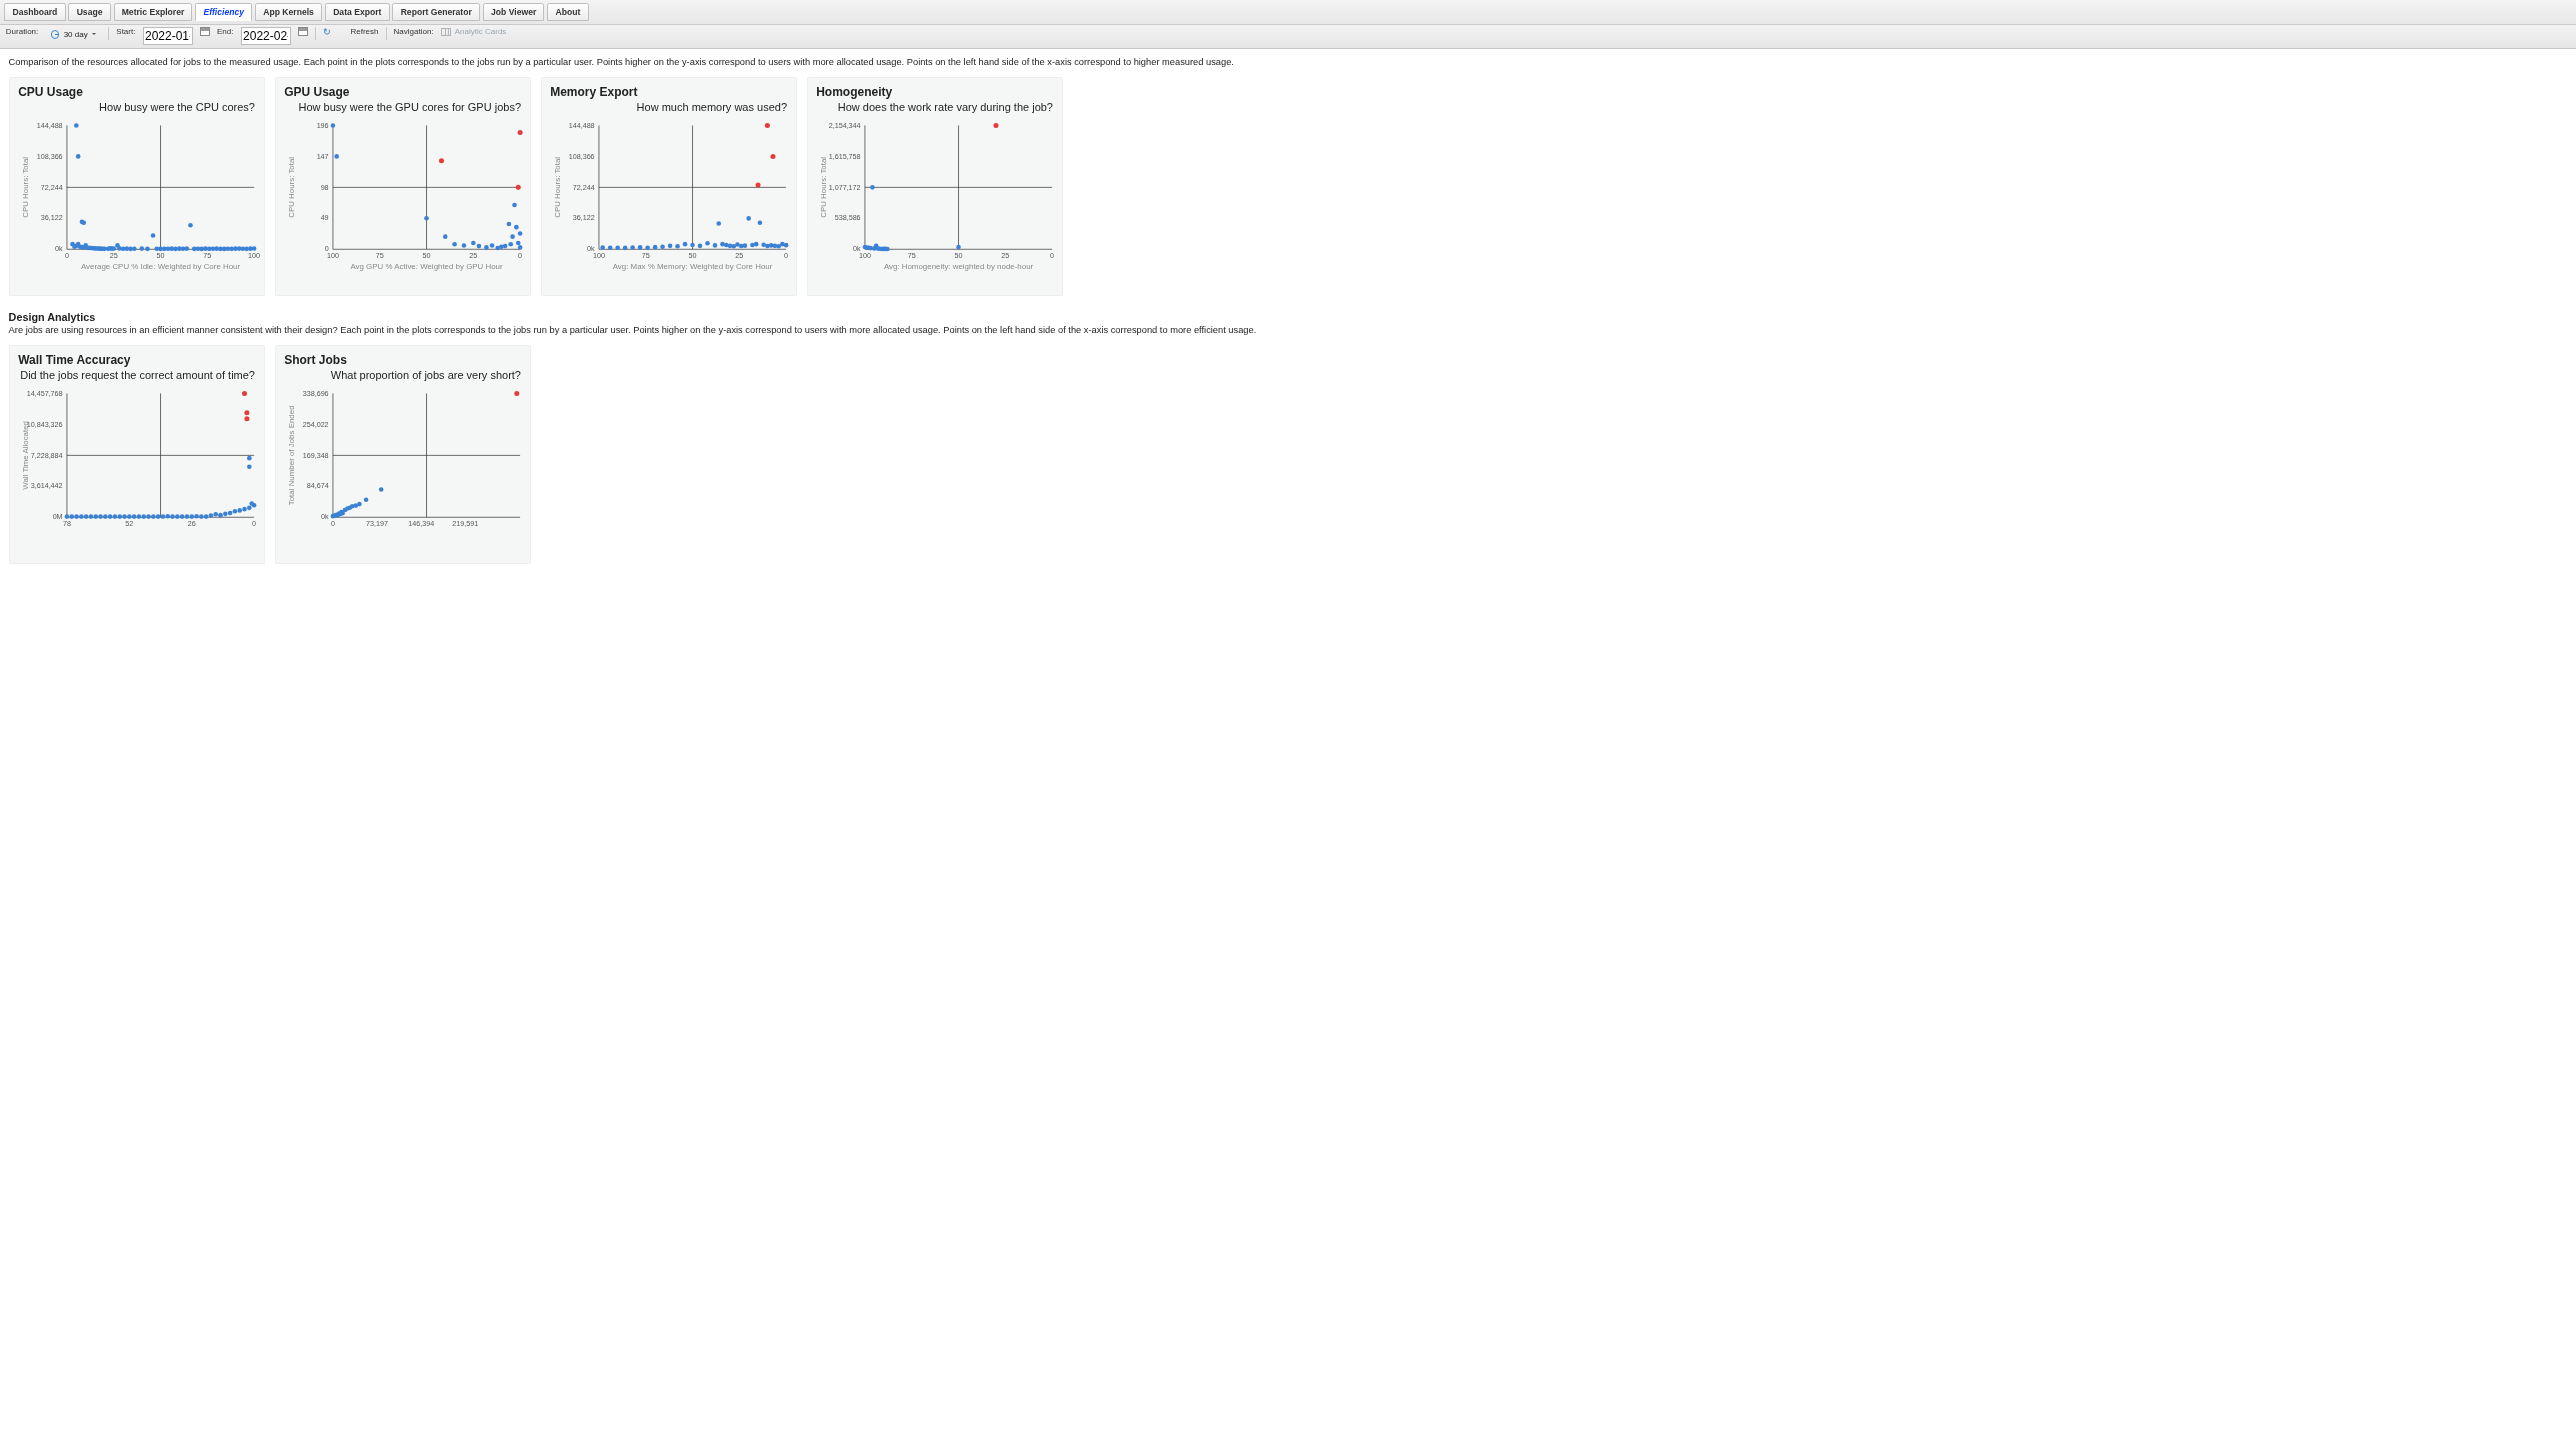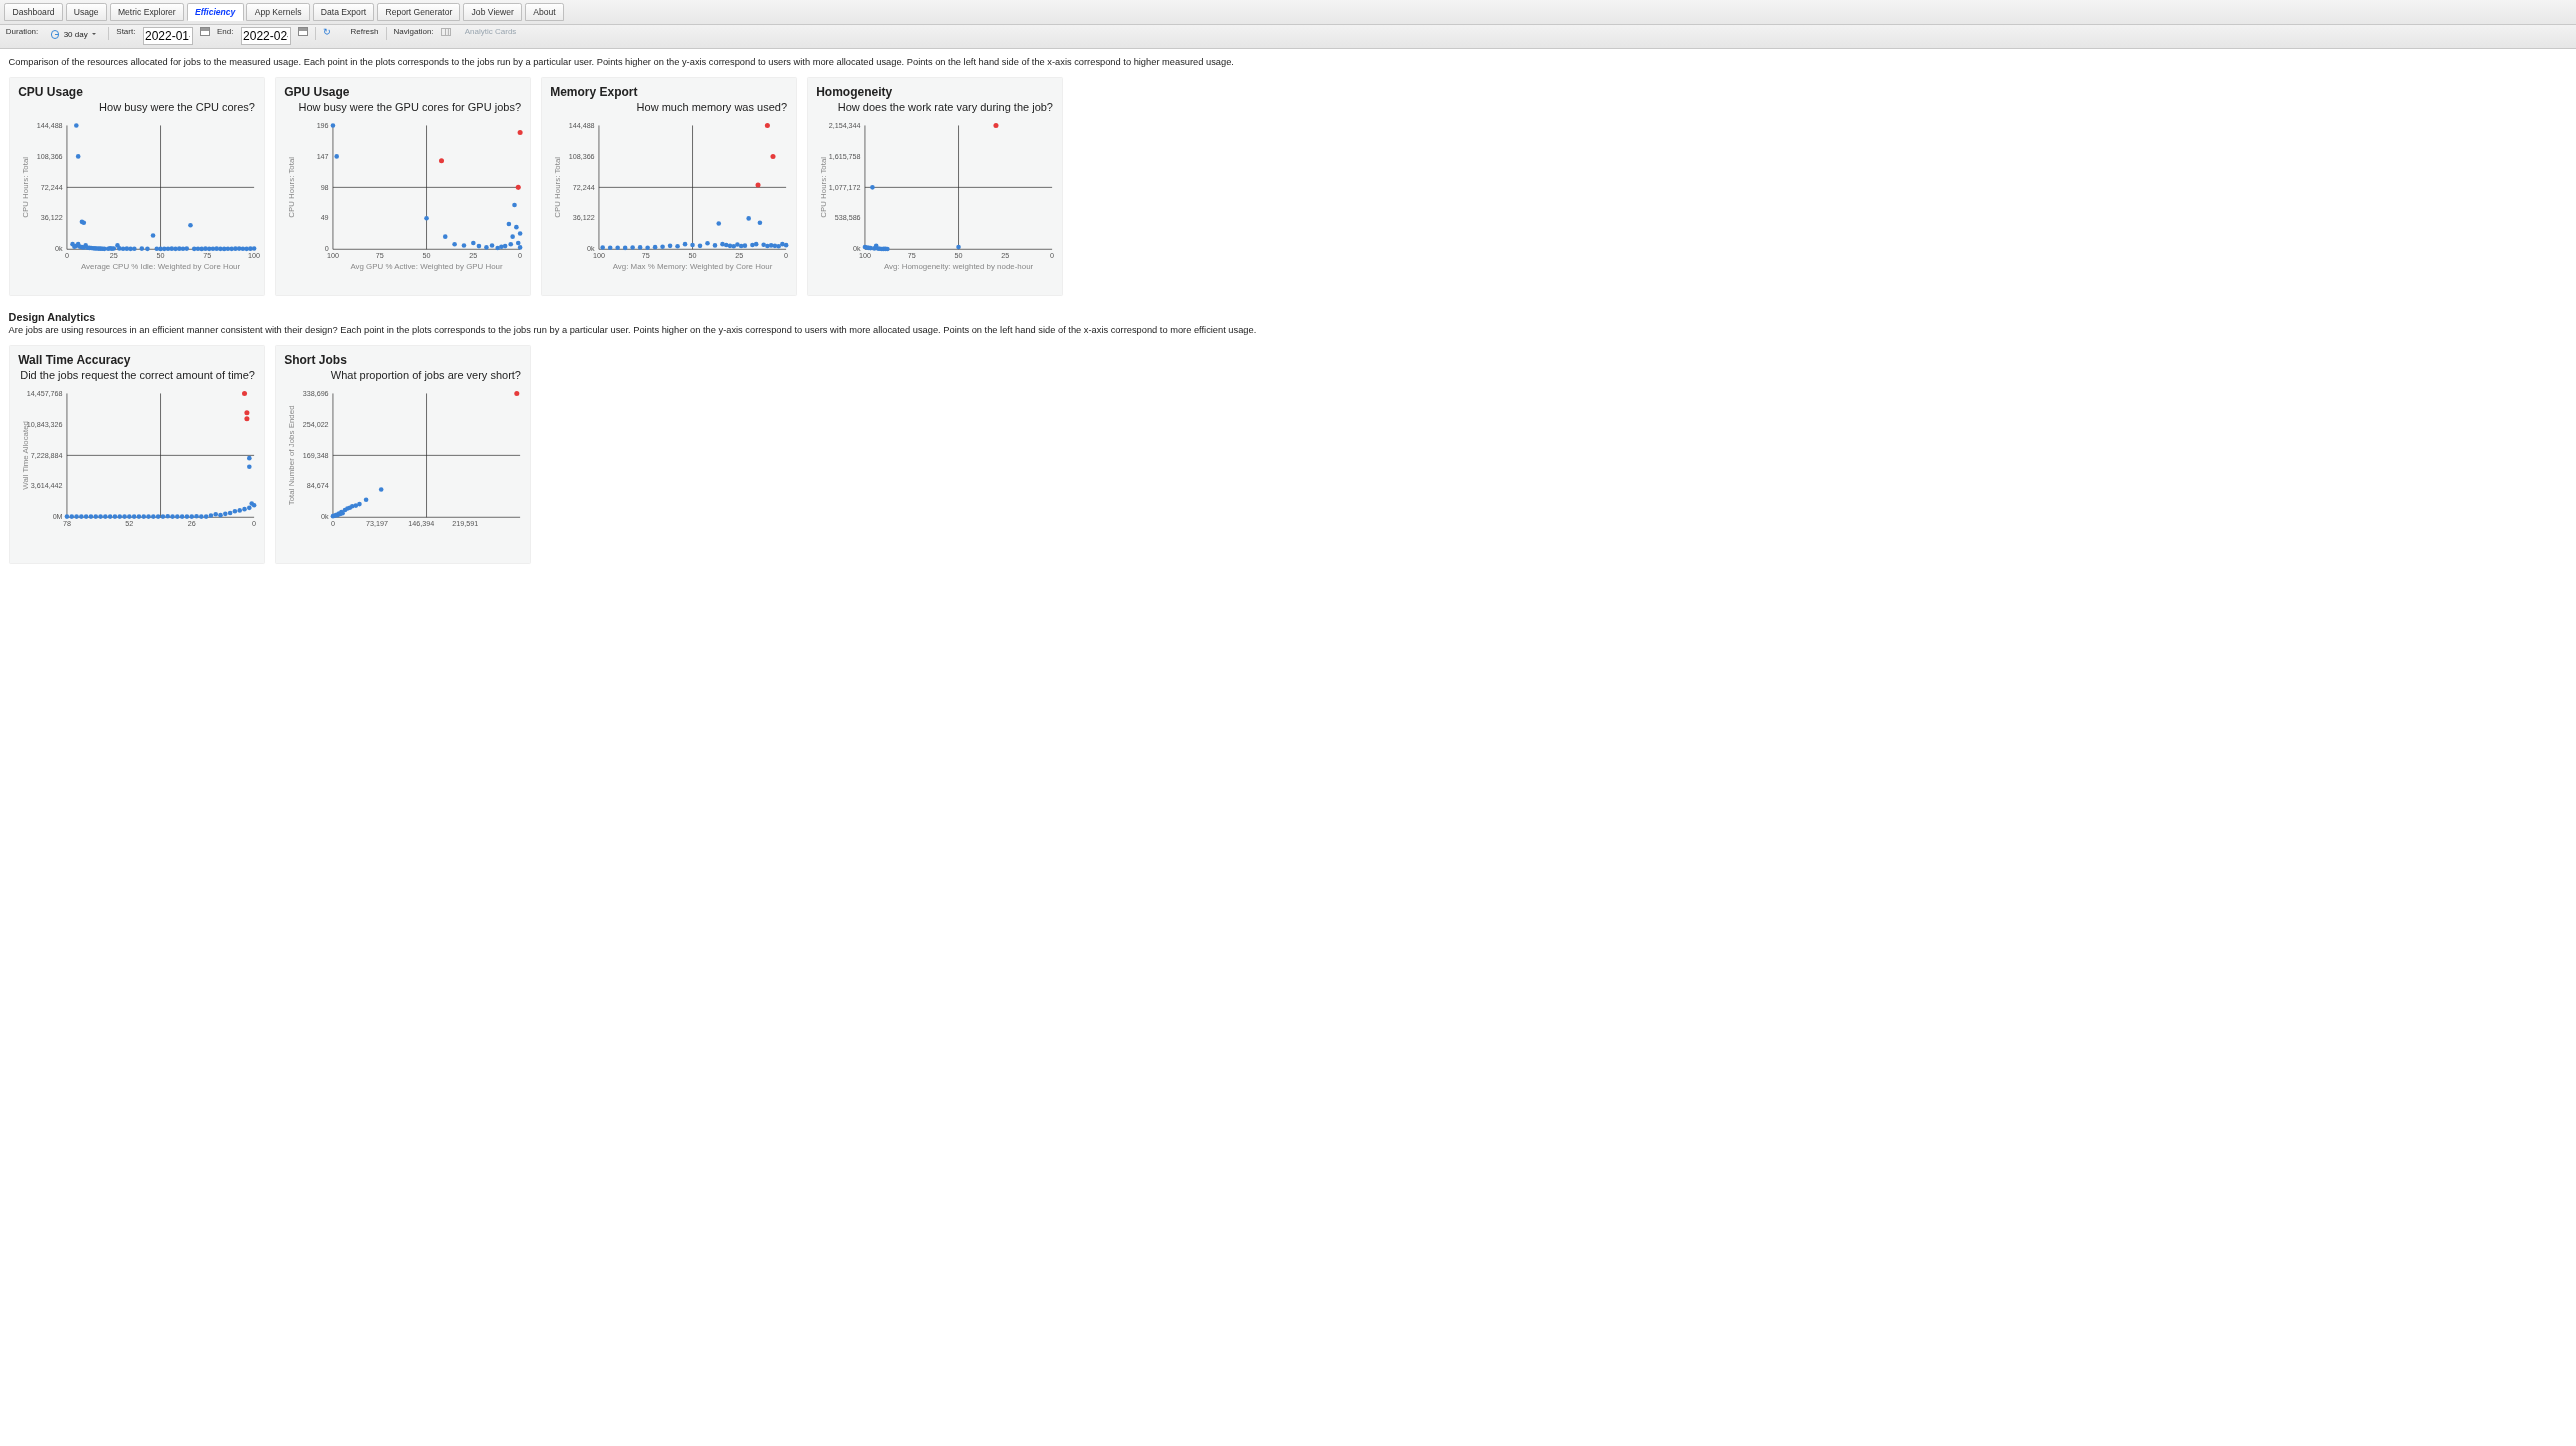--- a/index.html
+++ b/index.html
@@ -5,21 +5,21 @@
   * { box-sizing: border-box; }
   html, body { margin:0; padding:0; font-family: Arial, Helvetica, sans-serif; font-size:8.6px; color:#222; background:#fff; }
   .tabbar {
     display:flex; gap:2.9px; padding:2.9px 4.3px;
     background:linear-gradient(#f4f4f4,#e8e8e8);
     border-bottom:0.7px solid #c8c8c8;
   }
   .tab {
     padding:2.9px 7.2px; border:0.7px solid #bfbfbf; border-radius:2.2px 2.2px 0 0;
     background:linear-gradient(#fefefe,#ececec);
-    cursor:pointer; font-size:8.6px; color:#333;
+    cursor:pointer; font-size:8.6px; color:#333;font-weight:bold;
   }
   .tab.active {
     background:#fff; color:#0a3cff; font-weight:bold; border-bottom:0.7px solid #fff;
     font-style:italic;
   }
   .tab.active span { font-style:italic; }
   .toolbar {
     display:flex; align-items:flex-start; gap:7.2px;
     padding:2.9px 5.8px;
     background:linear-gradient(#f2f2f2,#e6e6e6);
@@ -38,21 +38,21 @@
   .duration-btn {
     display:flex; align-items:center; gap:2.9px; padding:1.4px 4.3px;
     border:0.7px solid transparent; border-radius:1.4px; cursor:pointer;
   }
   .caret { display:inline-block; border-left:2.2px solid transparent; border-right:2.2px solid transparent; border-top:2.9px solid #555; margin-left:1.4px;}
   .refresh-btn { display:flex; align-items:center; gap:19px; cursor:pointer; color:#333;}
   .icon-refresh {
     display:inline-block; width:8.6px; height:8.6px; position:relative;
   }
   .icon-refresh::before { content:"↻"; font-size:9.3px; color:#2b7bd6; line-height:8.6px;}
-  .nav-link { color:#9aa6b0; display:flex; align-items:center; gap:14px;}
+  .nav-link { color:#9aa6b0; display:flex; align-items:center; gap:4px;}
   .icon-grid { display:inline-block; width:10px; height:7.2px; border:0.7px solid #b3b3b3; position:relative;}
   .icon-grid::after { content:""; position:absolute; top:0; bottom:0; left:2.9px; width:0.7px; background:#b3b3b3; box-shadow:2.9px 0 0 #b3b3b3;}
   .content { padding:7.2px 8.6px 14.4px 8.6px;}
   .section-title { font-size:10.8px; font-weight:bold; margin-bottom:1.4px;}
   .section-desc { font-size:9.3px; margin-bottom:8.6px; line-height:1.35;}
   .cards-row { display:flex; gap:10px; flex-wrap:wrap; margin-bottom:14.4px;}
   .card {
     flex:0 0 auto; width:256px; background:#f5f6f6; border:0.7px solid #eee;
     border-radius:1.4px; padding:7.2px 8.6px 10px 8.6px;
   }

